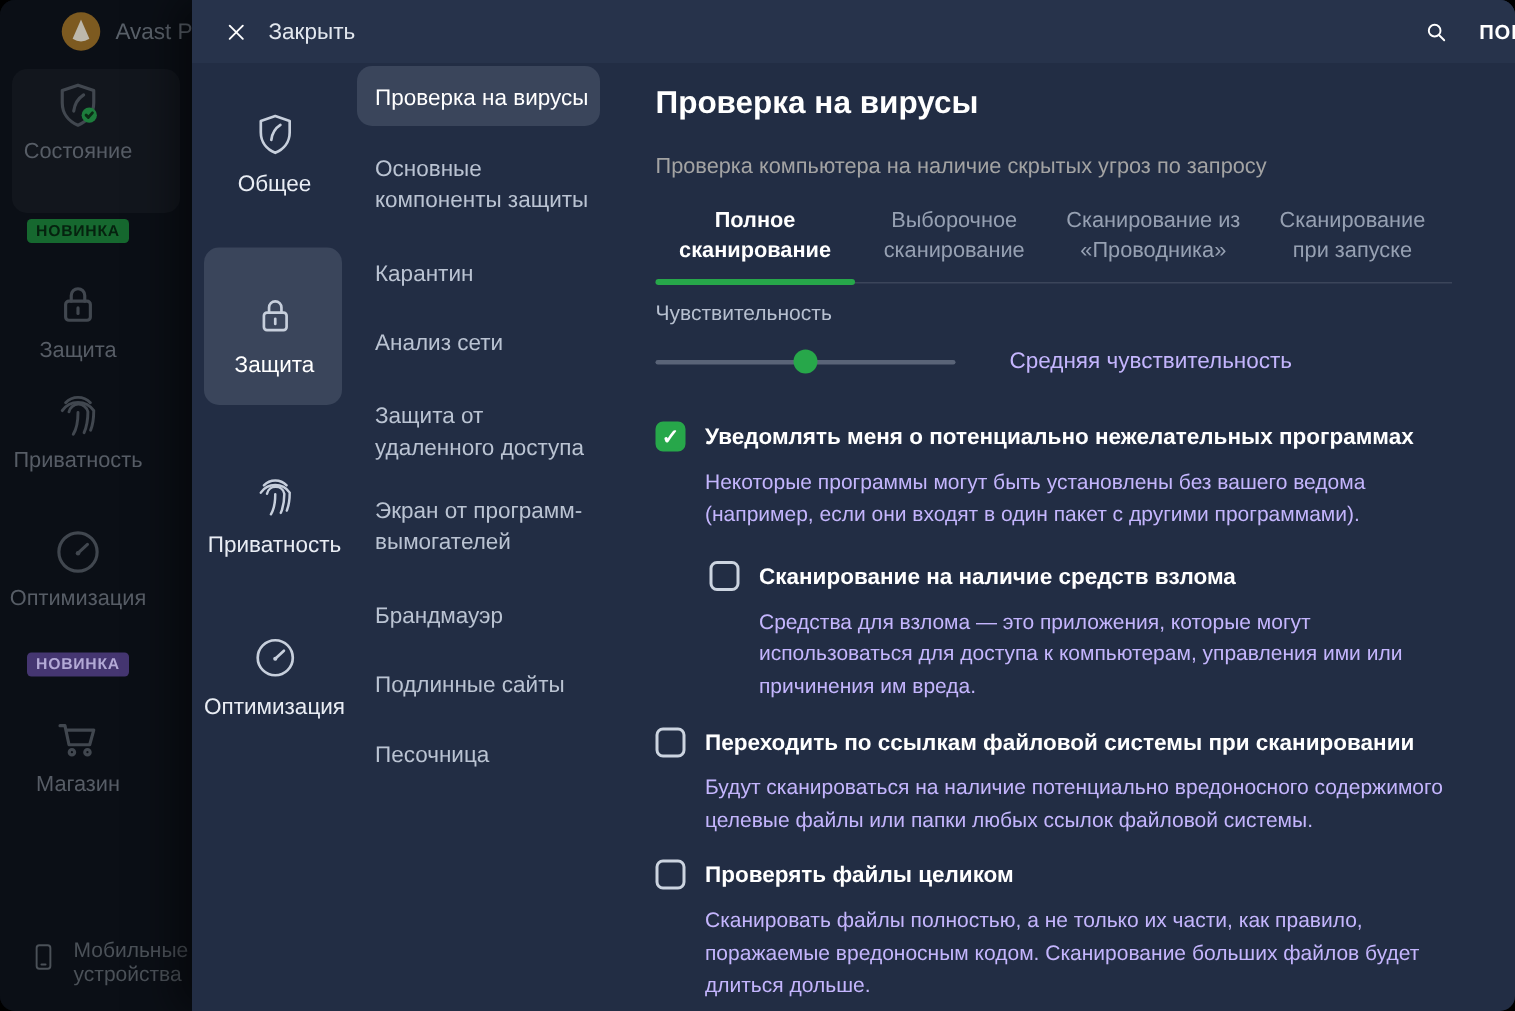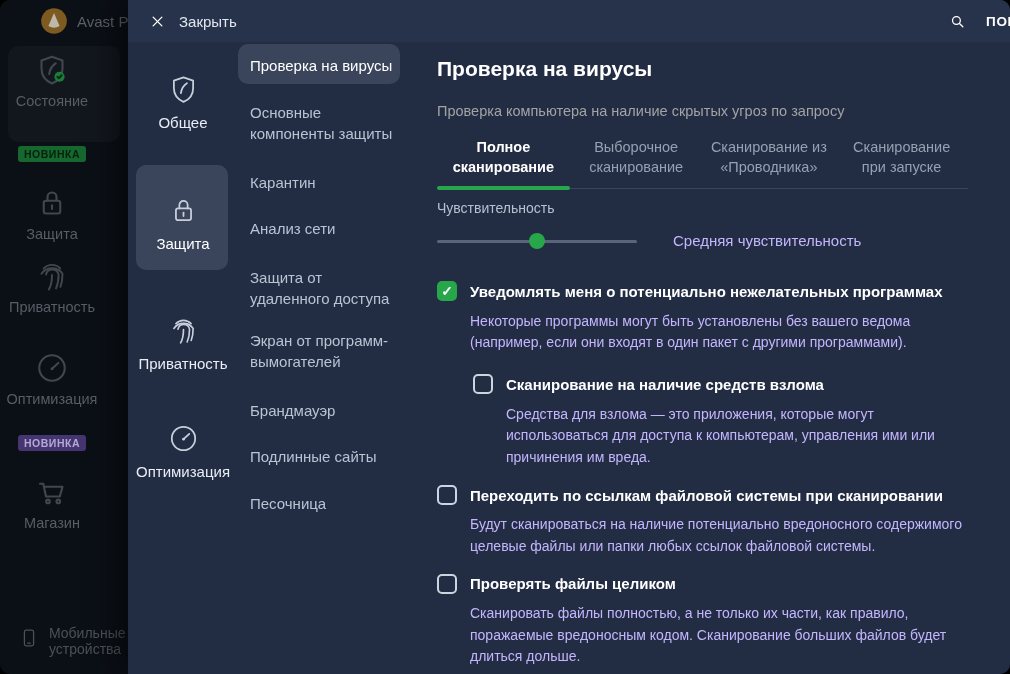--- a/index.html
+++ b/index.html
@@ -55,21 +55,21 @@
   .tab.active::after { content:""; position:absolute; left:0; right:0; bottom:-2px; height:4px; border-radius:2px; background:#27a74a; }
 
   .sens-label { font-size:14px; color:#b7c0d0; margin-bottom:16px; }
   .slider-row { display:flex; align-items:center; margin-bottom:33px; }
   .slider { position:relative; width:200px; height:16px; cursor:pointer; }
   .slider .track { position:absolute; left:0; right:0; top:7px; height:3px; border-radius:2px; background:#5a6478; }
   .slider .thumb { position:absolute; top:0; width:16px; height:16px; border-radius:50%; background:#27a74a; cursor:pointer; }
   .slider-value { margin-left:36px; font-size:15px; color:#c4b5fd; }
 
   .opt { margin-bottom:17px; }
-  .opt-head { display:flex; align-items:center; gap:13px; cursor:pointer; }
+  .opt-head { display:flex; align-items:flex-start; gap:13px; cursor:pointer; }
   .checkbox { width:20px; height:20px; flex:0 0 20px; border:2px solid #ccd4e0; border-radius:5px; background:transparent; display:flex; align-items:center; justify-content:center; margin-top:-1px; }
   .checkbox.checked { border-color:#27a74a; background:#27a74a; }
   .checkbox.checked::after { content:"✓"; color:#fff; font-size:14px; font-weight:bold; }
   .opt-label { font-size:15px; font-weight:bold; color:#fff; line-height:1.3; }
   .opt-desc { margin:9px 0 0 33px; font-size:14px; color:#c4b5fd; line-height:1.55; max-width:515px; }
   .opt-children { margin:21px 0 0 36px; }
   .opt-children .opt-desc { max-width:455px; }
 
   
   .scrollbar { position:absolute; right:2px; top:0; width:13px; height:100%; }

